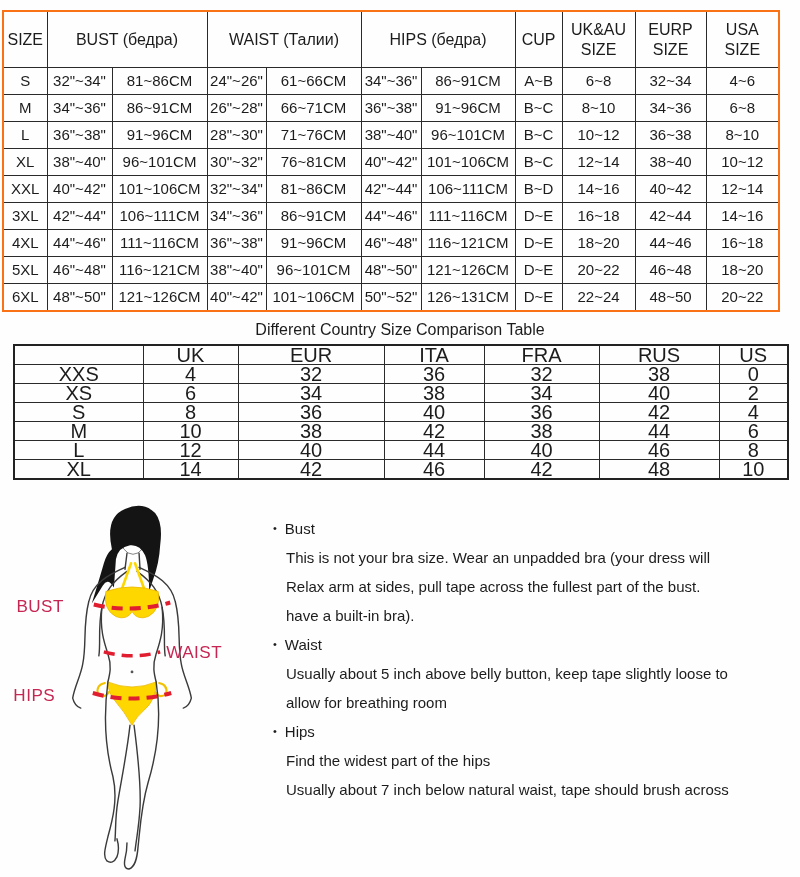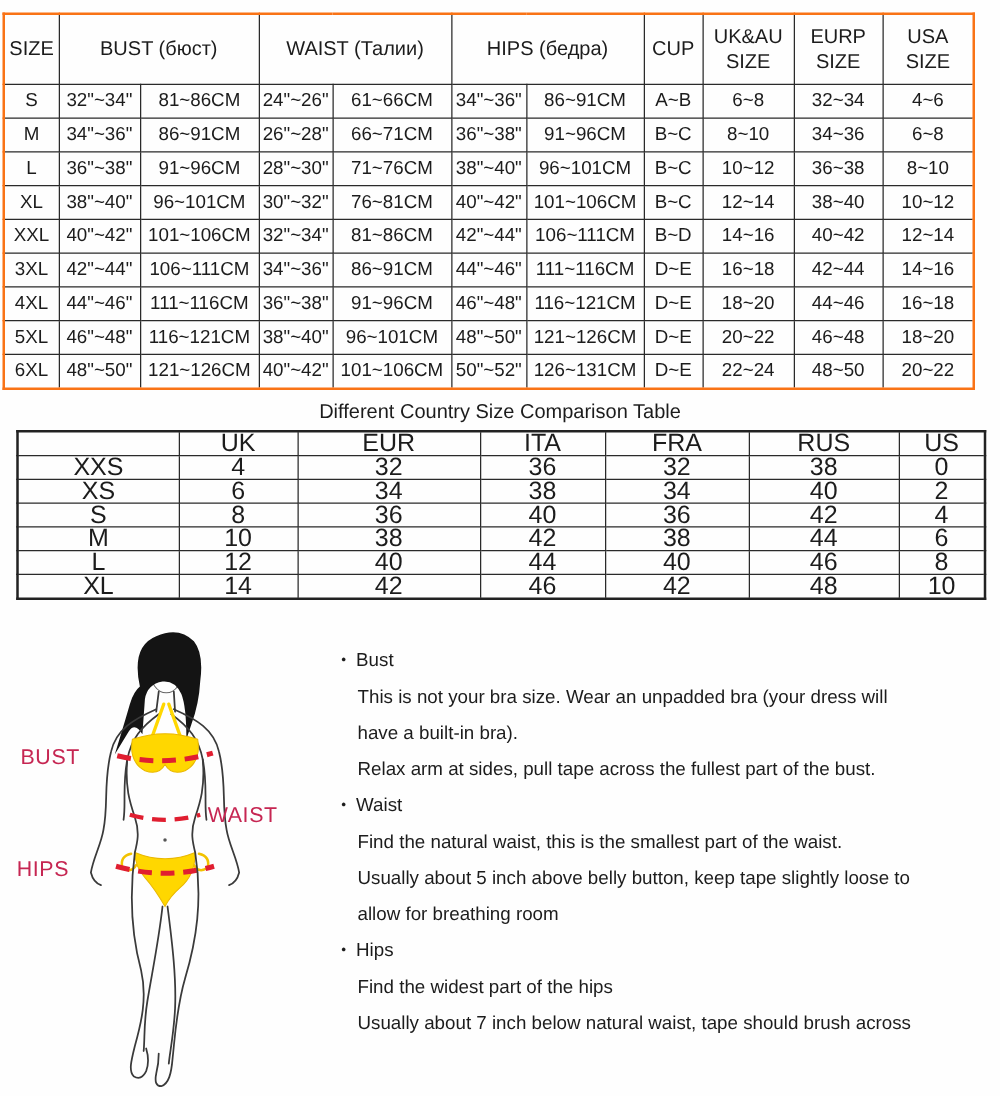--- a/index.html
+++ b/index.html
@@ -76,21 +76,21 @@
         <col style="width:60px">
       <col style="width:94px">
         <col style="width:47px">
         <col style="width:73px">
       <col style="width:71px">
         <col style="width:73px">
     </colgroup>
     <thead>
       <tr>
         <th>SIZE</th>
-        <th colspan="2">BUST (бюст)</th>
+        <th colspan="2">BUST (бедра)</th>
         <th colspan="2">WAIST (Талии)</th>
         <th colspan="2">HIPS (бедра)</th>
         <th>CUP</th>
         <th>UK&amp;AU SIZE</th>
         <th>EURP SIZE</th>
         <th>USA SIZE</th>
       </tr>
     </thead>
     <tbody id="size-table-body">
         <tr>
@@ -337,26 +337,25 @@
       <text class="lbl" x="8" y="108">BUST</text>
       <text class="lbl" x="157" y="154">WAIST</text>
       <text class="lbl" x="5" y="197">HIPS</text>
     </svg>
   </div>
 
   <div class="guide" id="measure-guide">
       <div>
         <div class="guide-label"><span class="bullet">•</span><span>Bust</span></div>
         <div class="guide-line">This is not your bra size. Wear an unpadded bra (your dress will</div>
+        <div class="guide-line">Relax arm at sides, pull tape across the fullest part of the bust.</div>
         <div class="guide-line">have a built-in bra).</div>
-        <div class="guide-line">Relax arm at sides, pull tape across the fullest part of the bust.</div>
       </div>
       <div>
         <div class="guide-label"><span class="bullet">•</span><span>Waist</span></div>
-        <div class="guide-line">Find the natural waist, this is the smallest part of the waist.</div>
         <div class="guide-line">Usually about 5 inch above belly button, keep tape slightly loose to</div>
         <div class="guide-line">allow for breathing room</div>
       </div>
       <div>
         <div class="guide-label"><span class="bullet">•</span><span>Hips</span></div>
         <div class="guide-line">Find the widest part of the hips</div>
         <div class="guide-line">Usually about 7 inch below natural waist, tape should brush across</div>
       </div>
     </div>
 

